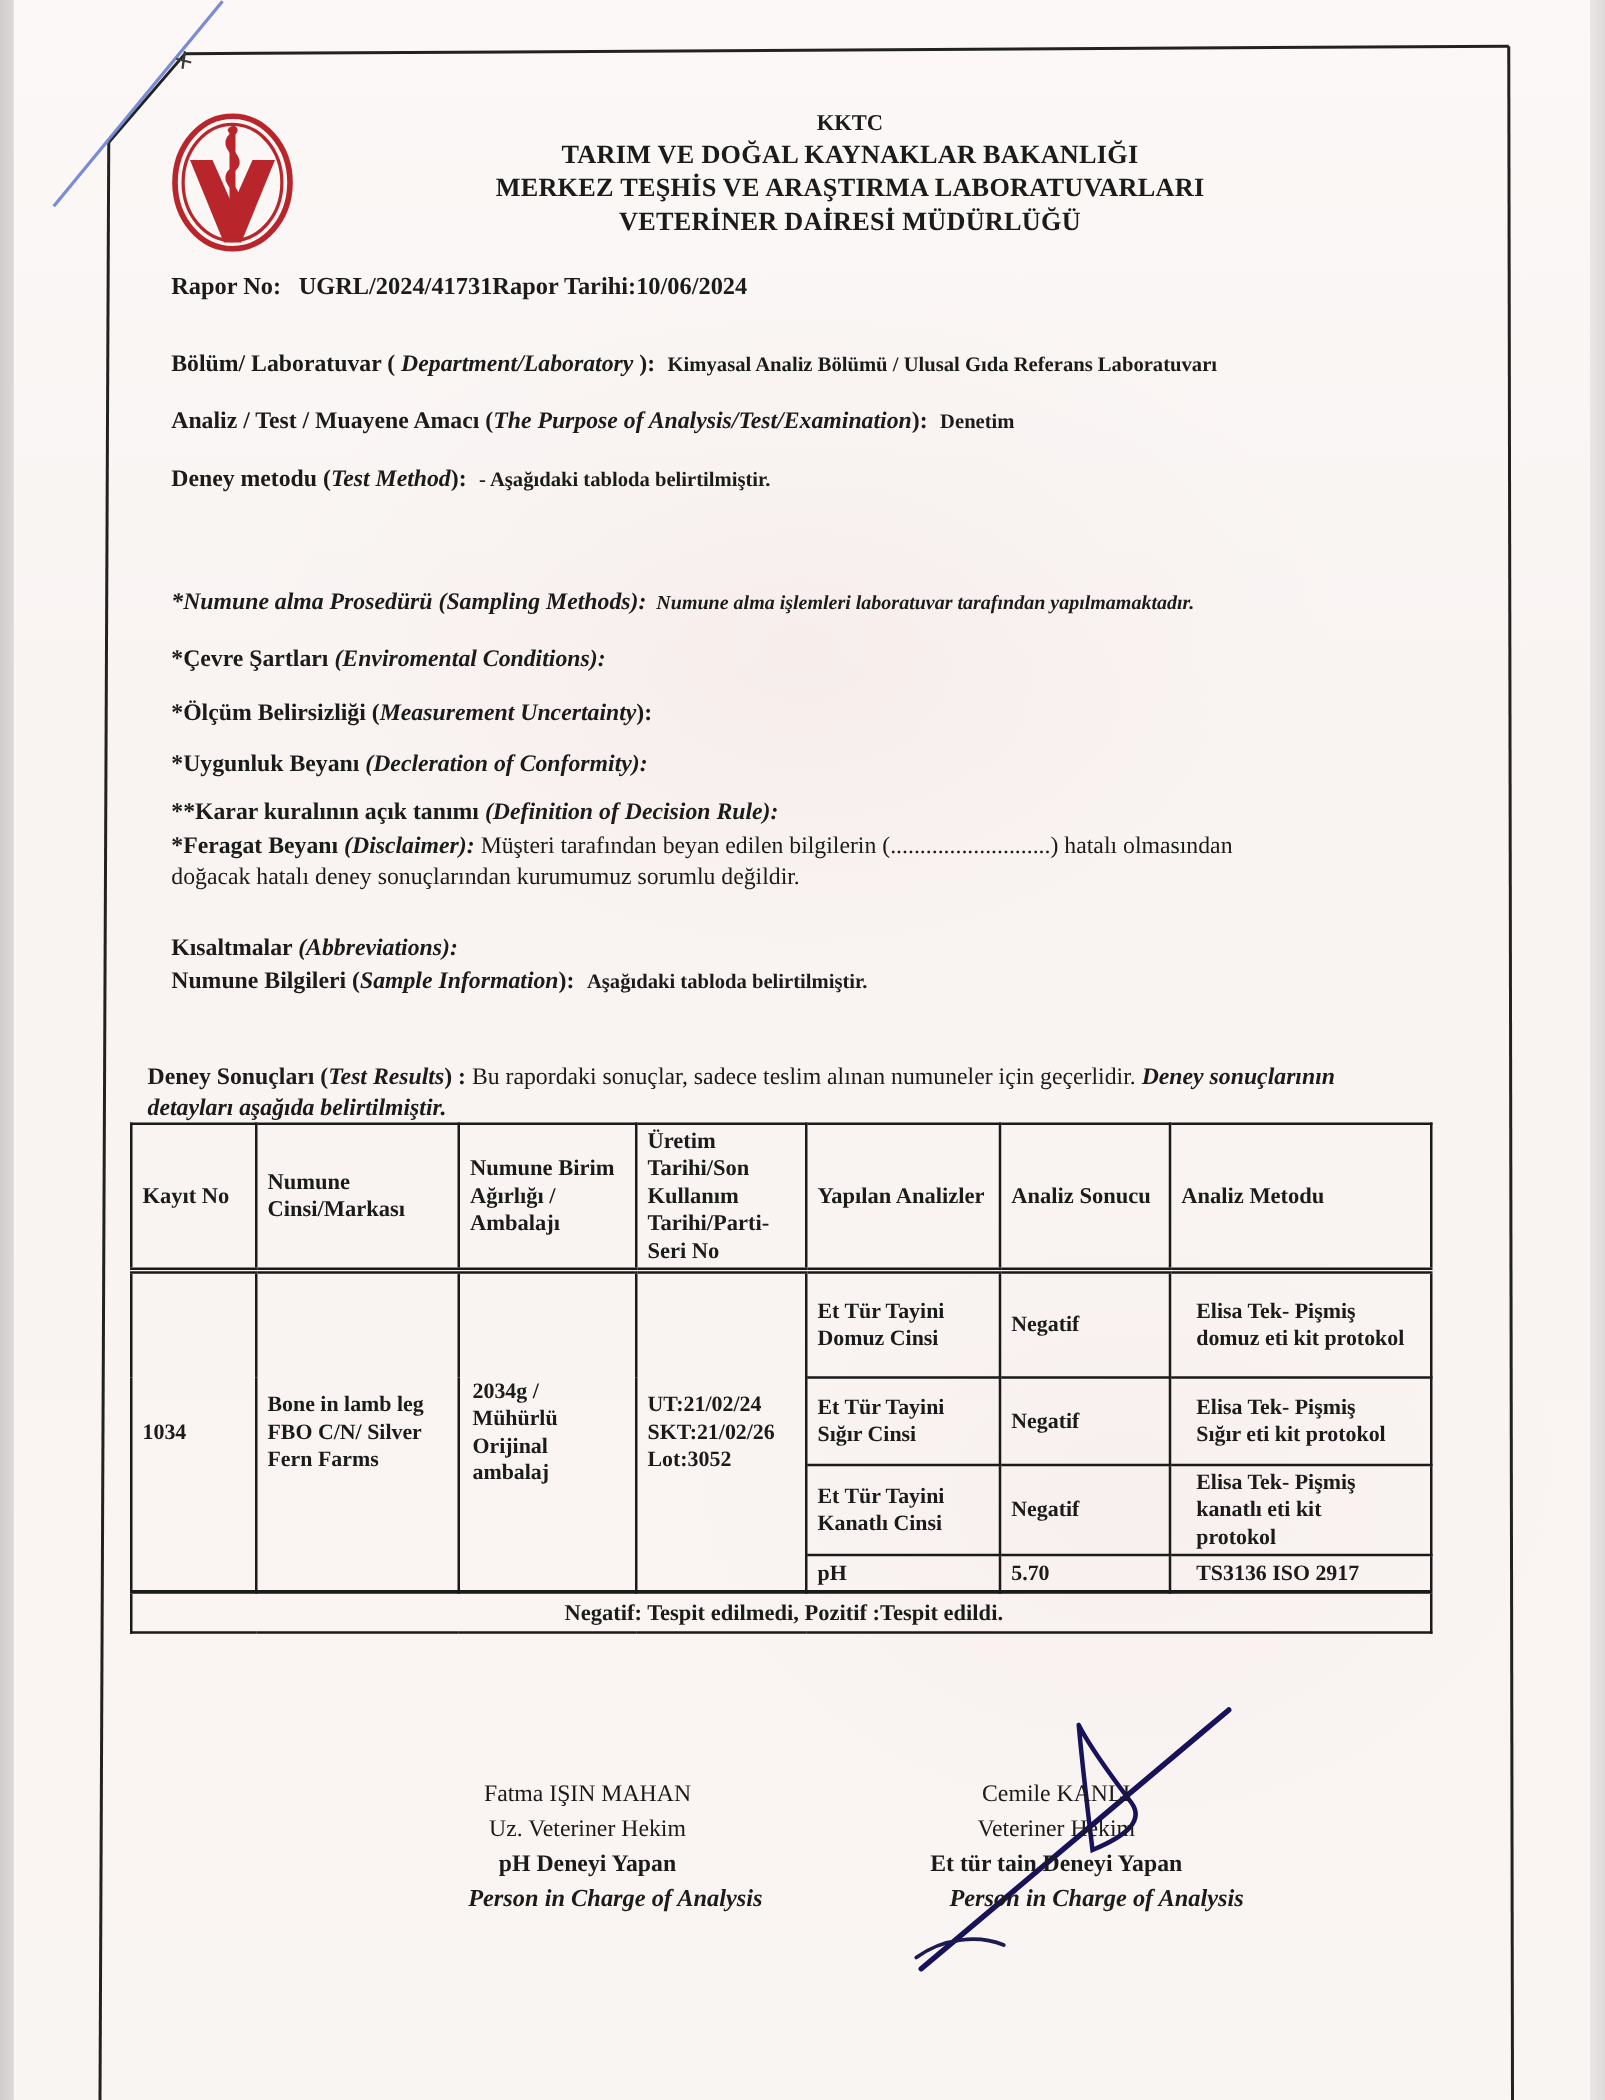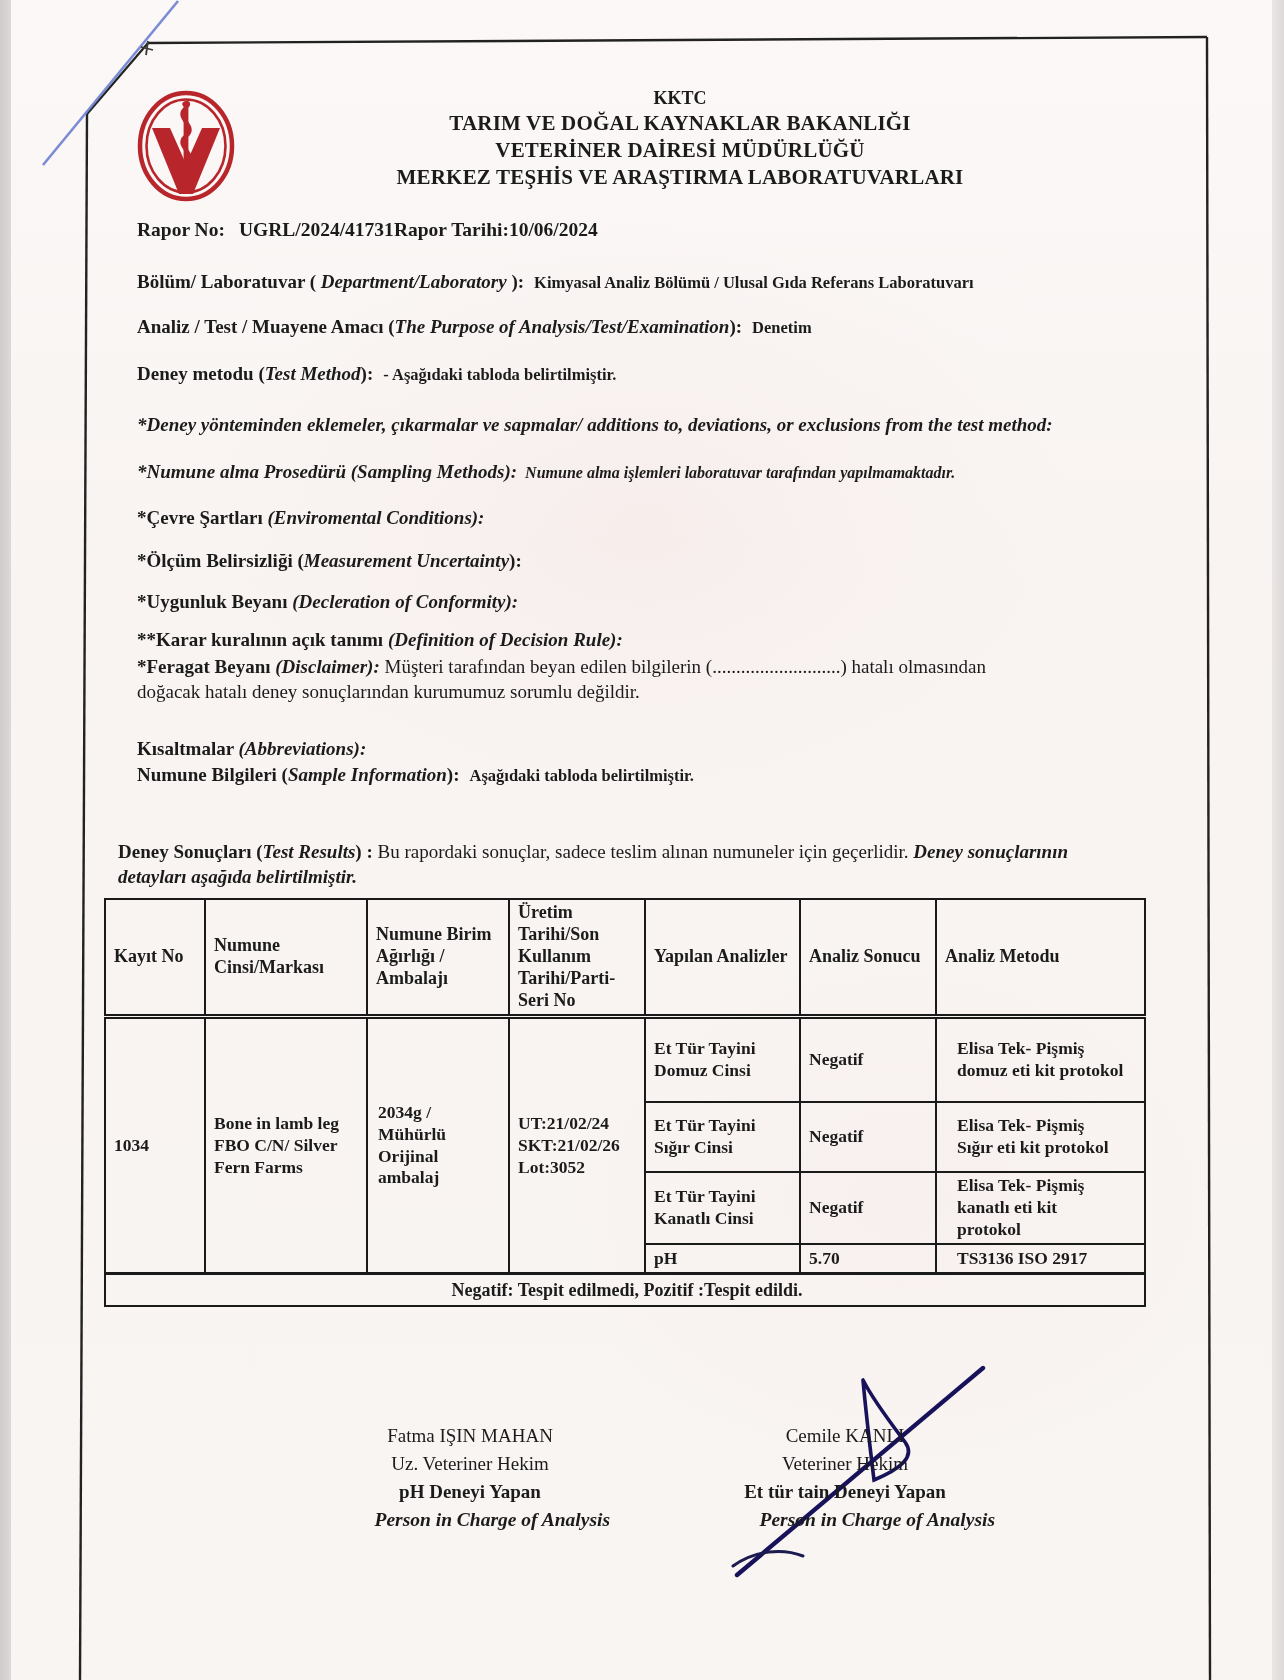--- a/index.html
+++ b/index.html
@@ -14,21 +14,21 @@
   .edge{position:absolute;top:0;height:100%;}
   .edge.left{left:0;width:11px;background:linear-gradient(90deg,#cfcccb,#dcd9d8);}
   .edge.right{right:0;width:12px;background:linear-gradient(90deg,#eae6e5,#dedad9);}
   .overlay{position:absolute;left:0;top:0;pointer-events:none;}
   .logo{position:absolute;left:136px;top:88px;width:100px;height:116px;}
   .org{position:absolute;left:250px;top:86px;width:860px;text-align:center;font-weight:bold;}
   .org .l1{font-size:18px;line-height:24px;}
   .org .l{font-size:21px;line-height:27px;letter-spacing:.2px;}
   .report-row{position:absolute;left:137px;top:219px;width:938px;display:flex;justify-content:flex-start;font-weight:bold;font-size:19.5px;}
   .report-no-val{margin-left:14px;}
-  .line{position:absolute;left:137px;font-size:19px;line-height:1.3;}
+  .line{position:absolute;left:137px;font-size:19px;line-height:1.3;margin-top:10px;}
   .b{font-weight:bold;}
   .bi{font-weight:bold;font-style:italic;}
   .reg{font-weight:normal;}
   .val{font-weight:bold;font-size:16.5px;margin-left:10px;}
   .vali{font-weight:bold;font-style:italic;font-size:16px;margin-left:8px;}
   .w-feragat{width:905px;}
   .w-sonuc{left:118px;width:985px;}
   .results{position:absolute;left:104px;top:898px;width:1040px;border-collapse:collapse;table-layout:fixed;}
   .results th,.results td{border:2px solid #1a1a1a;text-align:left;vertical-align:middle;font-weight:bold;padding:2px 8px;}
   .results th{font-size:18px;line-height:1.22;border-bottom:5px double #1a1a1a;}
@@ -73,36 +73,35 @@
       <path d="M16,40 L34,40 L50,76 L66,40 L84,40 L57,106 L43,106 Z" fill="#b8262c"></path>
       <rect x="47.6" y="18" width="4.8" height="80" fill="#b8262c"></rect>
       <path d="M50,20 C37,30 63,38 50,48 C37,58 63,66 50,76 C42,82 55,88 50,93" fill="none" stroke="#b8262c" stroke-width="4" stroke-linecap="round"></path>
       <path d="M46,16 C48,11 55,12 54,17 C53,21 48,21 46,16 Z" fill="#b8262c"></path>
     </svg>
   </div>
 
   <div class="org">
     <div class="l1">KKTC</div>
     <div class="l">TARIM VE DOĞAL KAYNAKLAR BAKANLIĞI</div>
+    <div class="l">MERKEZ TEŞHİS VE ARAŞTIRMA LABORATUVARLARI</div>
     <div class="l">VETERİNER DAİRESİ MÜDÜRLÜĞÜ</div>
-    <div class="l">MERKEZ TEŞHİS VE ARAŞTIRMA LABORATUVARLARI</div>
   </div>
 
   <div class="report-row">
     <div><span>Rapor No:</span><span class="report-no-val">UGRL/2024/41731</span></div>
     <div>Rapor Tarihi:10/06/2024</div>
   </div>
 
   <div class="line" style="top:270px"><span class="b">Bölüm/ Laboratuvar ( </span><span class="bi">Department/Laboratory</span><span class="b"> ):</span><span class="val">Kimyasal Analiz Bölümü / Ulusal Gıda Referans Laboratuvarı</span></div>
 
   <div class="line" style="top:315px"><span class="b">Analiz / Test / Muayene Amacı (</span><span class="bi">The Purpose of Analysis/Test/Examination</span><span class="b">):</span><span class="val">Denetim</span></div>
 
   <div class="line" style="top:362px"><span class="b">Deney metodu (</span><span class="bi">Test Method</span><span class="b">):</span><span class="val">- Aşağıdaki tabloda belirtilmiştir.</span></div>
 
-  <div class="line" style="top:413px"><span class="bi">*Deney yönteminden eklemeler, çıkarmalar ve sapmalar/ additions to, deviations, or exclusions from the test method:</span></div>
 
   <div class="line" style="top:460px"><span class="bi">*Numune alma Prosedürü (Sampling Methods):</span><span class="vali">Numune alma işlemleri laboratuvar tarafından yapılmamaktadır.</span></div>
 
   <div class="line" style="top:506px"><span class="b">*Çevre Şartları </span><span class="bi">(Enviromental Conditions):</span></div>
 
   <div class="line" style="top:549px"><span class="b">*Ölçüm Belirsizliği (</span><span class="bi">Measurement Uncertainty</span><span class="b">):</span></div>
 
   <div class="line" style="top:590px"><span class="b">*Uygunluk Beyanı </span><span class="bi">(Decleration of Conformity):</span></div>
 
   <div class="line" style="top:628px"><span class="b">**Karar kuralının açık tanımı </span><span class="bi">(Definition of Decision Rule):</span></div>

